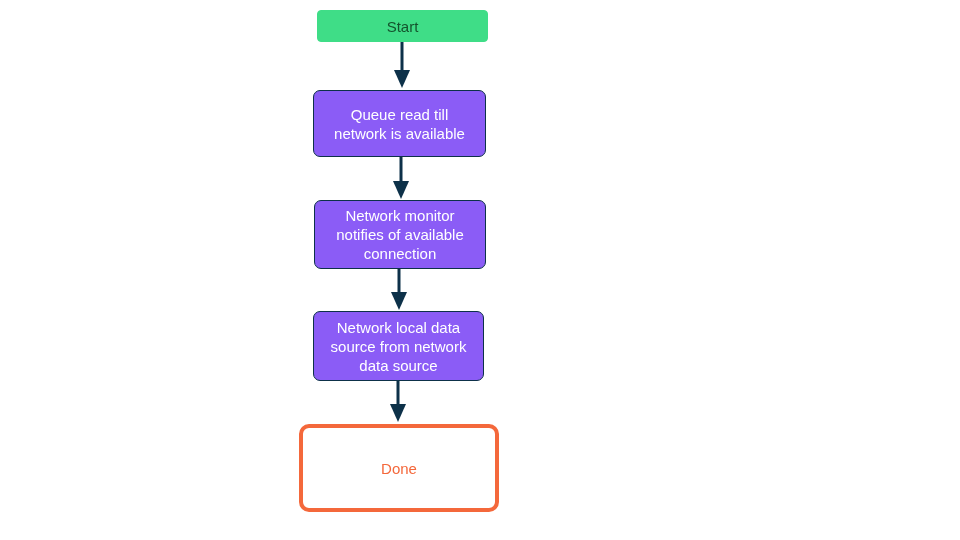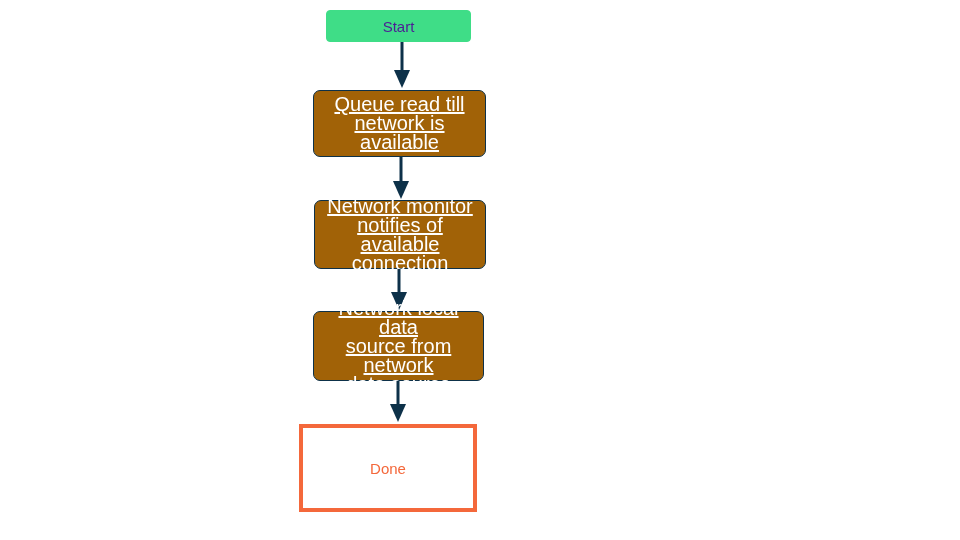--- a/index.html
+++ b/index.html
@@ -26,39 +26,37 @@
     align-items: center;
     justify-content: center;
     text-align: center;
     line-height: 19px;
   }
 
   
   .node-start {
     left: 317px;
     top: 10px;
-    width: 145px;
+    width: 171px;
     height: 32px;
     background: #3FDD87;
     border: 1px solid #3FDD87;
     border-radius: 4px;
-    color: #4c1d95;
+    color: #14532d;
     font-size: 15px;
-    margin-left: 9px;
   }
 
   
   .node-process {
-    background: #a16207;
+    background: #8b5cf6;
     border: 1px solid #0D3149;
     border-radius: 7px;
     color: #ffffff;
-    font-size: 20px;
+    font-size: 15px;
     padding: 6px 10px;
-    text-decoration: underline;
   }
   .node-step1 {
     left: 313px;
     top: 90px;
     width: 173px;
     height: 67px;
   }
   .node-step2 {
     left: 314px;
     top: 200px;
@@ -69,25 +67,25 @@
     left: 313px;
     top: 311px;
     width: 171px;
     height: 70px;
   }
 
   
   .node-done {
     left: 299px;
     top: 424px;
-    width: 178px;
+    width: 200px;
     height: 88px;
     background: #ffffff;
     border: 4px solid #F4683B;
-    border-radius: 0;
+    border-radius: 10px;
     color: #F4683B;
     font-size: 15px;
   }
 
   
   .arrow {
     position: absolute;
     width: 24px;
   }
   .arrow svg { display: block; }

